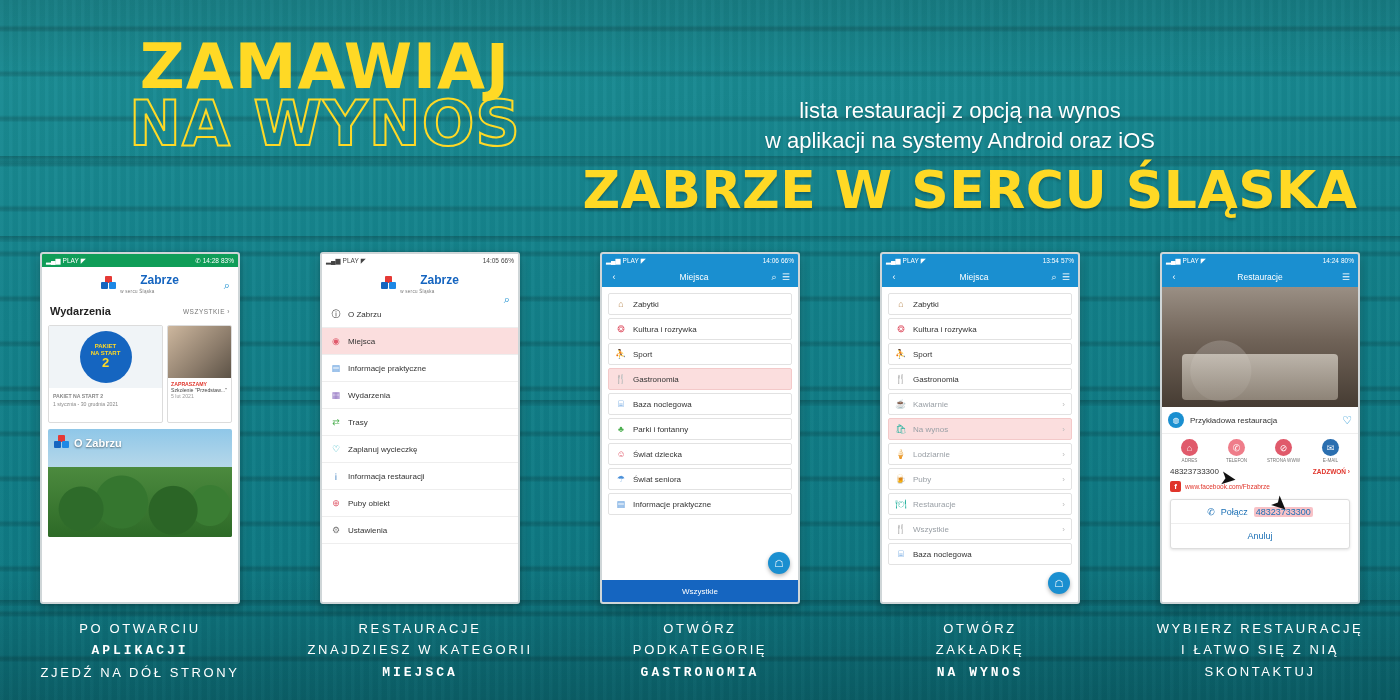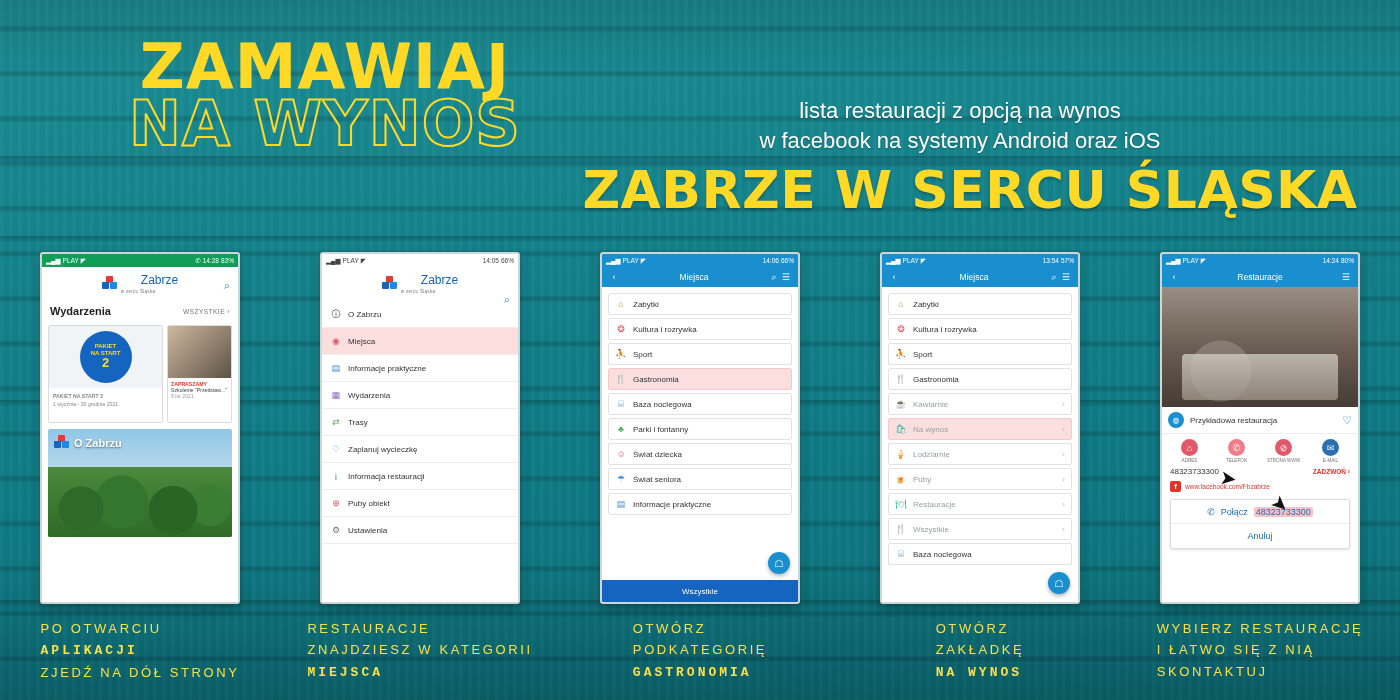--- a/index.html
+++ b/index.html
@@ -102,21 +102,21 @@
   .logohdr { height: 34px; display:flex; align-items:center; justify-content:center; position:relative; }
   .logo {
     display:flex; align-items:center; gap:3px;
   }
   .logo-mark { width:16px; height:16px; position:relative; }
   .logo-mark i { position:absolute; display:block; width:7px; height:7px; border-radius:1px; }
   .lm1 { background:#e53935; left:4px; top:0; }
   .lm2 { background:#1565c0; left:0; top:6px; }
   .lm3 { background:#1e88e5; left:8px; top:6px; }
   .logo-txt { line-height:1; }
-  .logo-txt .z { font-size:12px; font-weight:400; color:#1565c0;margin-left:20px; }
+  .logo-txt .z { font-size:12px; font-weight:700; color:#1565c0;margin-left:20px; }
   .logo-txt .s { font-size:4.5px; color:#777; letter-spacing:.3px; }
   .hdr-search { position:absolute; right:8px; top:12px; color:#1a8fd0; font-size:11px; }
 
   .sec-title { padding: 4px 8px; font-size: 11px; font-weight:700; color:#222;
     display:flex; align-items:center; justify-content:space-between; }
   .sec-title .all { font-size:6.5px; color:#777; font-weight:400; letter-spacing:.5px;}
 
   .card1 { margin: 4px 6px; display:flex; gap:4px; }
   .card-main {
     flex: 0 0 115px; height: 98px; border:1px solid #dcdcdc; border-radius:2px;
@@ -218,42 +218,42 @@
     box-shadow:0 1px 3px rgba(0,0,0,.12);
   }
   .dlg-row { height:24px; display:flex; align-items:center; justify-content:center; gap:6px;
     font-size:9px; color:#1a6fb5; border-bottom:1px solid #eee; position:relative;}
   .dlg-row:last-child{border-bottom:none;}
   .dlg-hl { background: rgba(240,120,130,.45); border-radius:2px; padding:0 2px;}
   .arrow { position:absolute; font-size:20px; color:#111; pointer-events:none; }
 
   
   .caption {
-    margin-top: 14px; text-align:left; color:#fde047; font-size: 13px;
+    margin-top: 14px; text-align:center; color:#ffffff; font-size: 13px;
     letter-spacing: 2.6px; line-height: 1.65; text-transform: uppercase;
   }
   .caption b { font-weight: 800; letter-spacing: 3px; font-family: Liberation Mono, monospace; }
 </style>
 </head>
 <body>
 
 <div class="bg"></div>
 <div class="plank" style="top:156px"></div>
 <div class="plank" style="top:236px"></div>
 <div class="plank" style="top:400px"></div>
 <div class="plank" style="top:600px"></div>
 
 <div class="headline">
   <div class="hl1">ZAMAWIAJ</div>
   <div class="hl2">NA WYNOS</div>
 </div>
 
 <div class="subhead">
   <div>lista restauracji z opcją na wynos</div>
-  <div>w facebook na systemy Android oraz iOS</div>
+  <div>w aplikacji na systemy Android oraz iOS</div>
 </div>
 
 <div class="bigtitle">ZABRZE W SERCU ŚLĄSKA</div>
 
 <div class="phones">
 
   <div class="col">
     <div class="phone">
       <div class="statusbar">
         <div class="sb-left">

